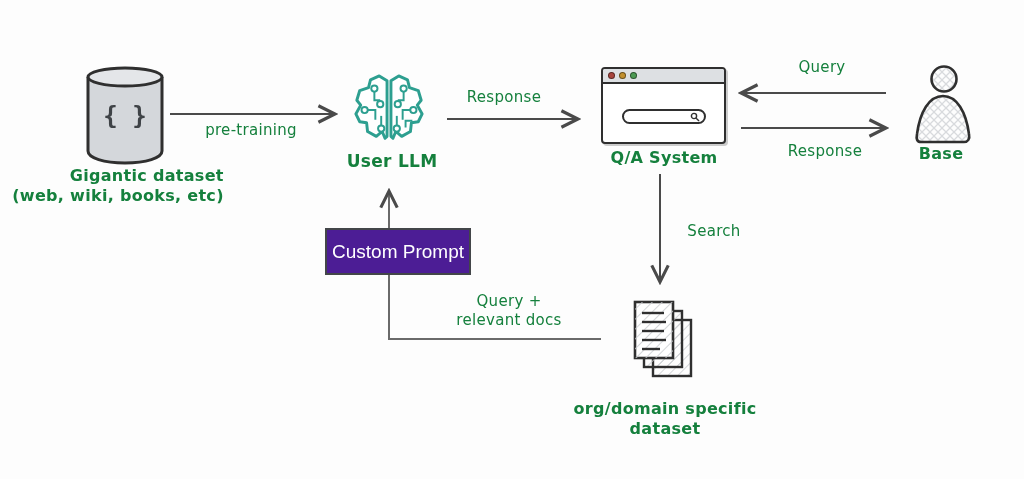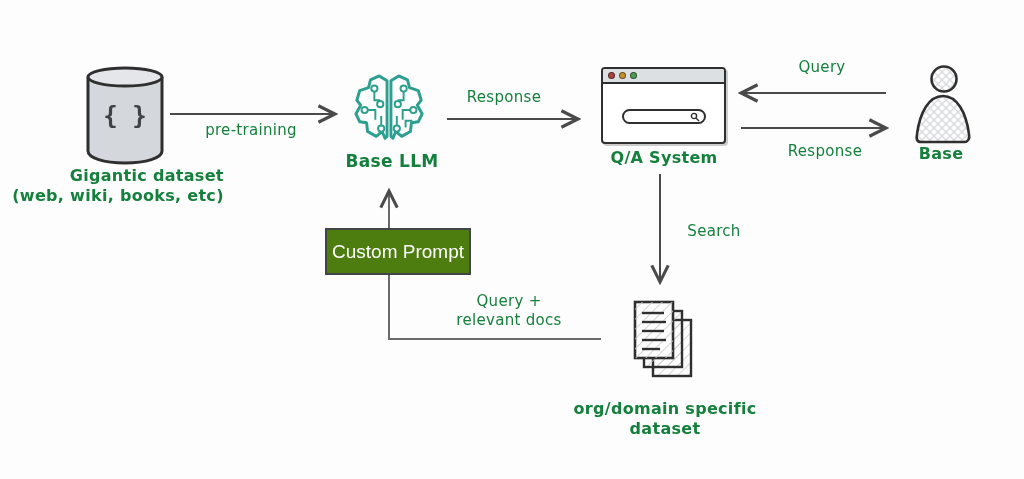--- a/index.html
+++ b/index.html
@@ -42,21 +42,21 @@
   .dot{width:7px;height:7px;border-radius:50%;box-sizing:border-box;border:1px solid rgba(0,0,0,.45);}
   .searchbar{
     position:absolute;left:19px;top:40px;width:84px;height:15px;
     background:#ffffff;border:2px solid #2f2f2f;border-radius:9px;
     display:flex;align-items:center;justify-content:flex-end;padding-right:4px;
     box-sizing:border-box;
   }
   
   .custom-prompt{
     position:absolute;left:325px;top:228px;width:146px;height:47px;
-    background:#4d7c0f;border:2px solid #434649;
+    background:#4c1d95;border:2px solid #434649;
     display:flex;align-items:center;justify-content:center;
     color:#ffffff;font-family:"Liberation Sans", sans-serif;
     font-size:19px;box-sizing:border-box;
   }
 </style>
 </head>
 <body>
 
 <div class="canvas">
 
@@ -108,21 +108,21 @@
         <circle cx="15" cy="39" r="3.2"></circle>
         <circle cx="32" cy="58" r="3.2"></circle>
         <circle cx="31" cy="33" r="3.2"></circle>
         <circle cx="55" cy="17" r="3.2"></circle>
         <circle cx="65" cy="39" r="3.2"></circle>
         <circle cx="48" cy="58" r="3.2"></circle>
         <circle cx="49" cy="33" r="3.2"></circle>
       </g>
     </svg>
   </div>
-  <div class="lbl node-lbl" style="left:392px;top:151px;font-size:17px;">Base LLM</div>
+  <div class="lbl node-lbl" style="left:392px;top:151px;font-size:17px;">User LLM</div>
 
   <div class="lbl" style="left:504px;top:88px;">Response</div>
 
   <div class="browser">
     <div class="titlebar">
       <span class="dot" style="background:#a8453e;"></span>
       <span class="dot" style="background:#c2902e;"></span>
       <span class="dot" style="background:#4c9a53;"></span>
     </div>
     <div class="searchbar">

